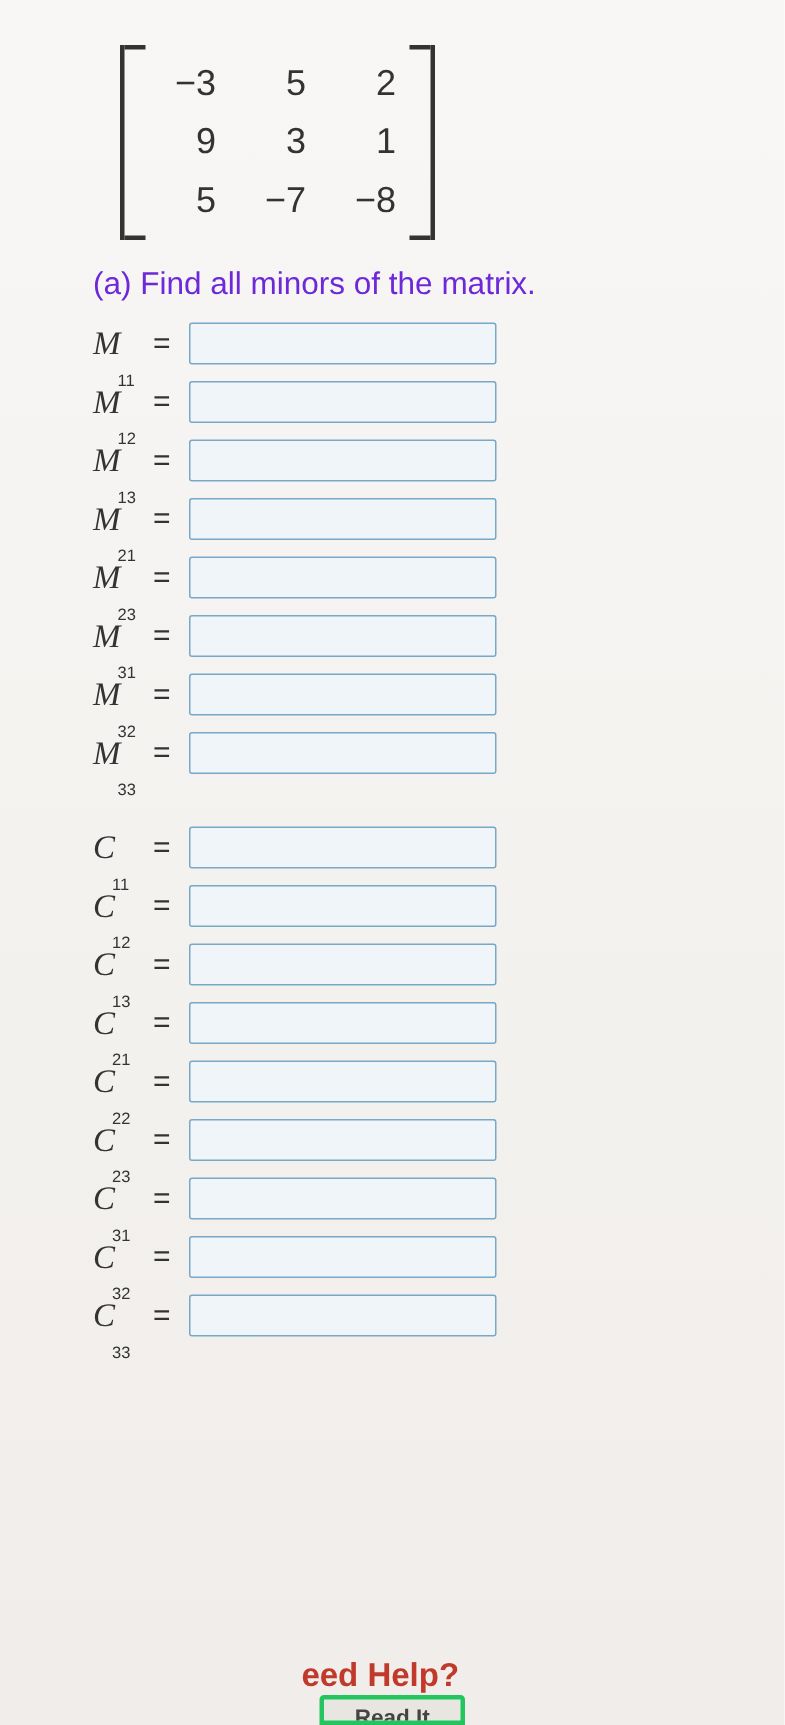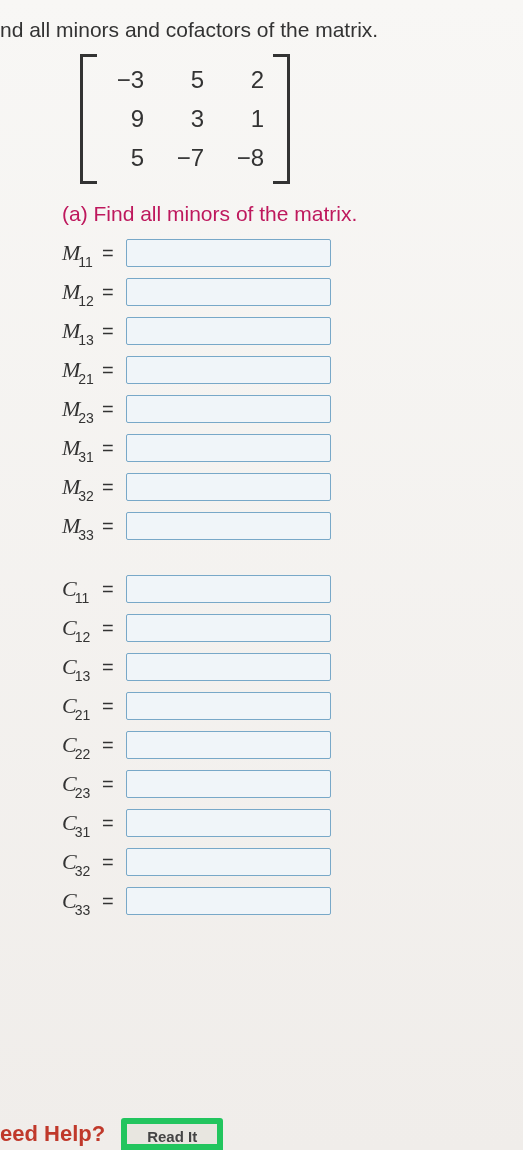--- a/index.html
+++ b/index.html
@@ -50,44 +50,44 @@
       grid-template-rows: repeat(3, 1fr);
       gap: 0 22px;
       align-items: center;
       padding: 6px 12px;
       font-size: 24px;
     }
     .matrix-cell { text-align: right; min-width: 38px; }
     .section-label {
       font-size: 21px;
       margin: 14px 0 10px 62px;
-      color: #be185d;
+      color: #6d28d9;
     }
     .input-rows {
       margin-left: 62px;
     }
     .input-row {
       display: flex;
       align-items: center;
       margin-bottom: 5px;
       height: 34px;
     }
     .var-label {
       font-style: italic;
       font-size: 22px;
       font-family: Georgia, 'Times New Roman', serif;
       width: 36px;
       text-align: left;
       position: relative;
       line-height: 1;
     }
     .sub {
-      font-size: 14px;
-      position: relative;
-      top: 7px;
+      font-size: 11px;
+      position: relative;
+      top: 21px;
       left: -2px;
       font-style: normal;
       font-family: Verdana, sans-serif;
     }
     .equals {
       margin: 0 8px 0 4px;
       font-size: 20px;
       width: 16px;
     }
     .answer-input {
@@ -112,45 +112,45 @@
     }
     .section-b-gap { height: 24px; }
     .footer {
       position: absolute;
       bottom: 0;
       left: 0;
       width: 523px;
       display: flex;
       align-items: center;
       padding-left: 0;
+      flex-direction: column;
     }
     .need-help {
       color: #c0392b;
       font-weight: bold;
       font-size: 22px;
       margin-right: 16px;
     }
     .read-it-btn {
       background: #e8e6e0;
-      border: 6px solid #22c55e;
+      border: 3px solid #22c55e;
       border-radius: 3px 3px 0 0;
       padding: 4px 20px 0 20px;
       font-size: 15px;
       color: #444;
       font-weight: bold;
-      height: 32px;
+      height: 20px;
       overflow: hidden;
       cursor: pointer;
     }
   </style>
 </head>
 <body>
 
 <div class="container">
-  <div class="prompt-text">nd all minors and cofactors of the matrix.</div>
 
   <div class="matrix-wrap">
     <div class="bracket left"></div>
     <div class="matrix-grid">
       <div class="matrix-cell">−3</div>
       <div class="matrix-cell">5</div>
       <div class="matrix-cell">2</div>
       <div class="matrix-cell">9</div>
       <div class="matrix-cell">3</div>
       <div class="matrix-cell">1</div>

